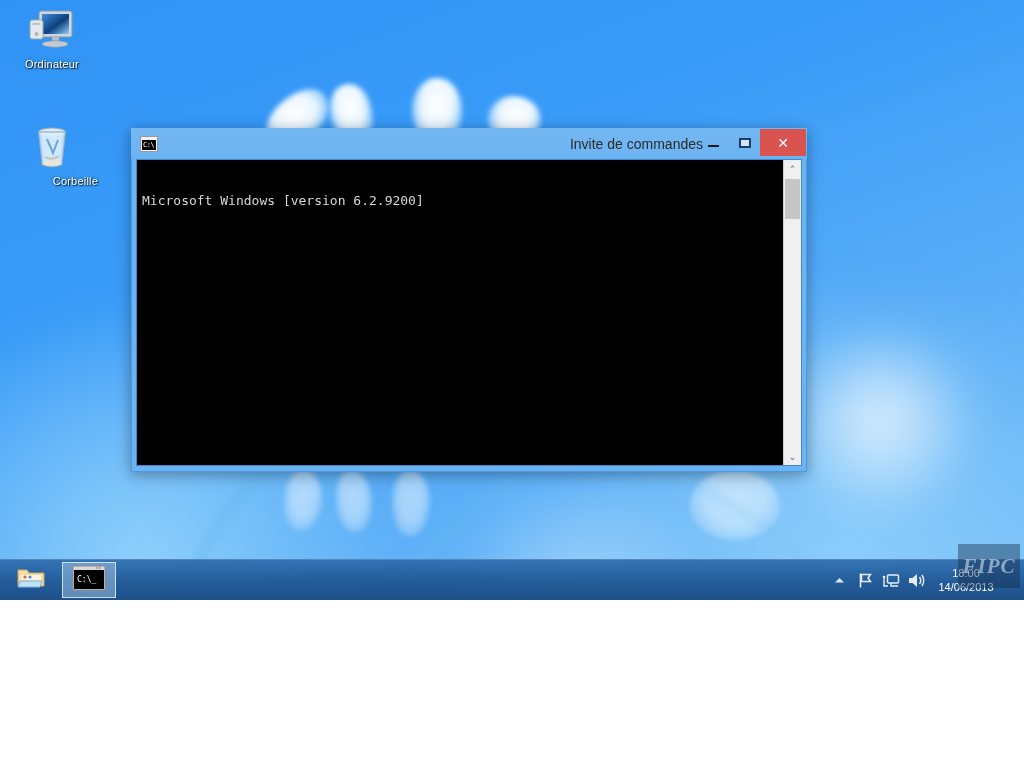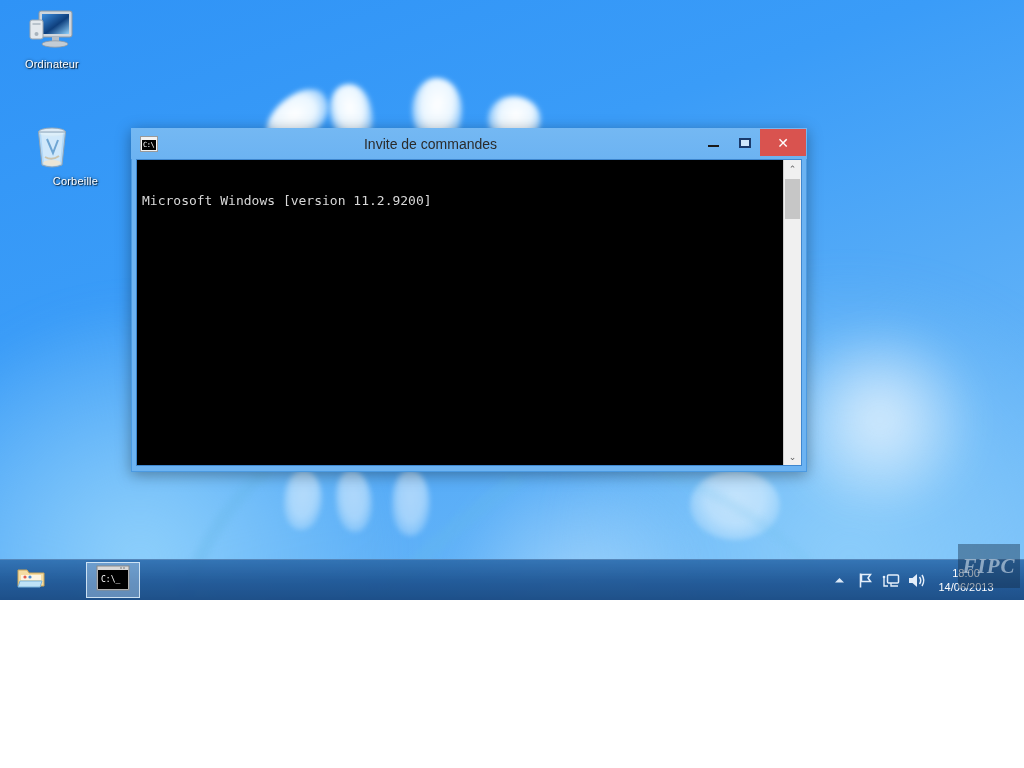--- a/index.html
+++ b/index.html
@@ -110,21 +110,21 @@
     position: absolute;
     left: 2px; top: 4px;
     font-family: "DejaVu Sans Mono", monospace;
     font-size: 7px;
     color: #fff;
     line-height: 8px;
     letter-spacing: -0.5px;
   }
   .title-text {
     flex: 1;
-    text-align: center;
+    text-align: right;
     font-size: 14px;
     color: #2b2b2b;
     padding-right: 104px;
     white-space: nowrap;
   }
   .win-btns {
     position: absolute;
     right: 0; top: 0;
     display: flex;
     height: 31px;
@@ -215,21 +215,20 @@
 
   
   #taskbar {
     position: absolute;
     left: 0; right: 0; bottom: 0;
     height: 40px;
     background: linear-gradient(180deg, rgba(46,110,175,0.92) 0%, rgba(32,88,150,0.95) 50%, rgba(26,75,132,0.96) 100%);
     border-top: 1px solid rgba(140,190,235,0.5);
     display: flex;
     align-items: center;
-    gap: 24px;
   }
   .tb-btn {
     width: 54px;
     height: 36px;
     margin-left: 4px;
     display: flex;
     align-items: center;
     justify-content: center;
     box-sizing: border-box;
     cursor: default;
@@ -361,21 +360,21 @@
         <div class="bar-min"></div>
       </div>
       <div class="win-btn">
         <div class="box-max"></div>
       </div>
       <div class="win-btn close">✕</div>
     </div>
 
     <div class="console-wrap">
       <div class="console-text">
-        <div class="console-line">Microsoft Windows [version 11.2.9200]</div>
+        <div class="console-line">Microsoft Windows [version 6.2.9200]</div>
         <div class="console-line">&nbsp;</div>
       </div>
       <div class="scrollbar">
         <div class="sb-arrow up">⌃</div>
         <div class="sb-thumb"></div>
         <div class="sb-arrow down">⌄</div>
       </div>
     </div>
   </div>
 

